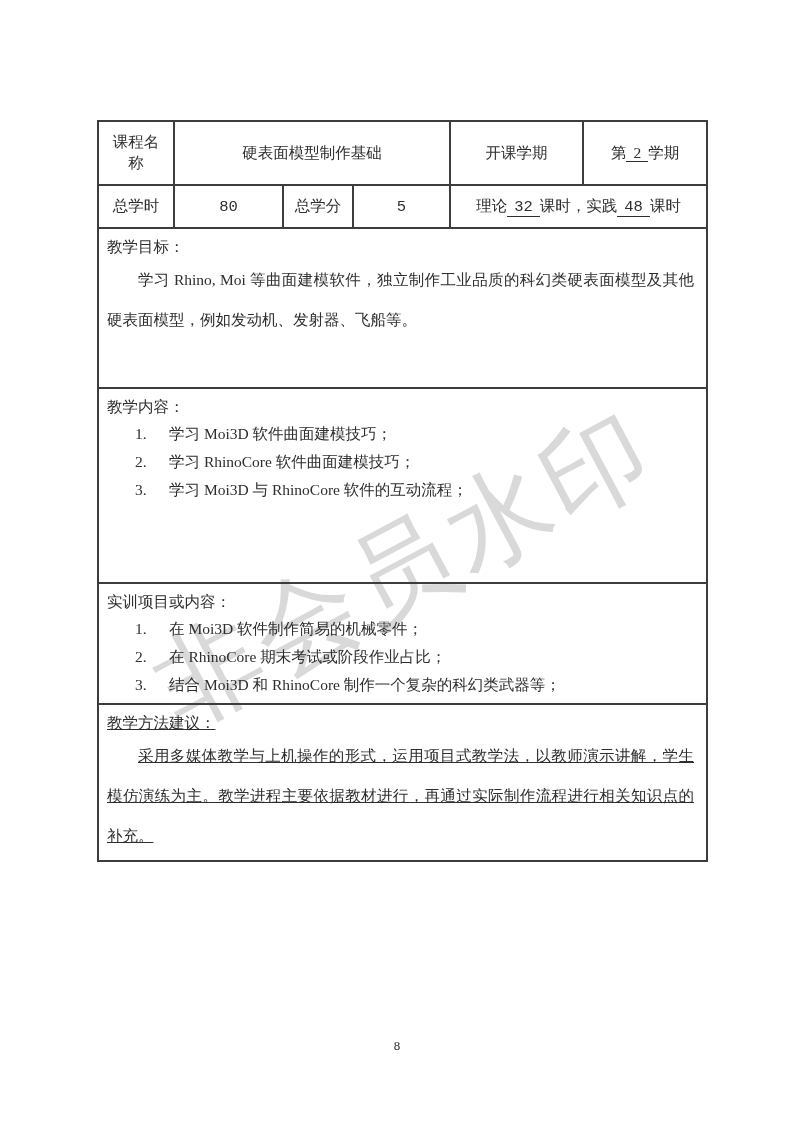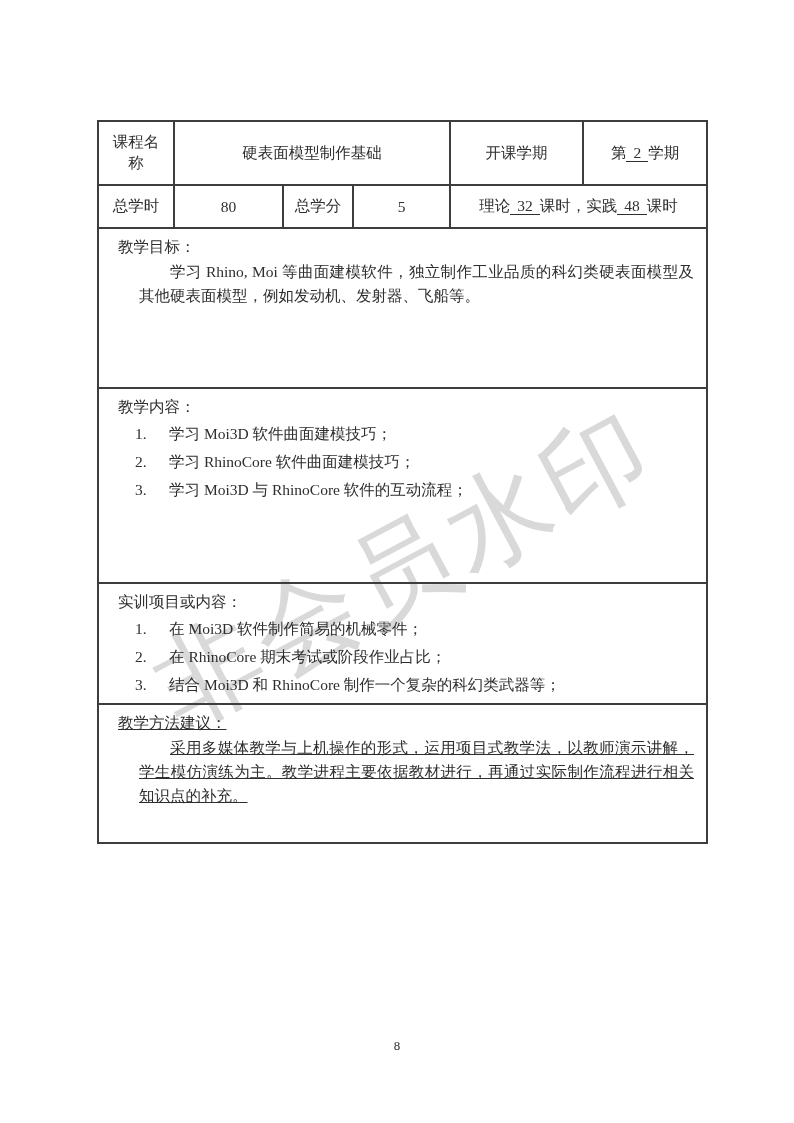--- a/index.html
+++ b/index.html
@@ -35,36 +35,35 @@
     z-index: 1;
     font-size: 15.5px;
   }
   .doc-table td {
     border: 2px solid #3d3d3d;
     padding: 10px;
     background: transparent;
   }
   .c { text-align: center; vertical-align: middle; }
   .r1 { height: 57px; }
-  .r2 { height: 16px; }
+  .r2 { height: 16px; font-family: Liberation Mono, monospace; }
   .r3 { height: 160px; }
   .r4 { height: 195px; }
   .r5 { height: 101px; }
   .r6 { height: 139px; text-decoration: underline; }
   .r7 { height: 142px; }
   td.sec {
     vertical-align: top;
     padding: 4px 12px 4px 8px;
   }
-  .sec-title { line-height: 27px; margin-left: 11px; }
+  .sec-title { line-height: 27px; }
   .sec-body {
     text-indent: 2em;
     text-align: justify;
-    line-height: 24px;
-    margin-left: 32px;
+    line-height: 40px;
   }
   .li { display: flex; line-height: 28px; padding-left: 28px; }
   .li-num { flex: 0 0 34px; width: 34px; }
   .li-text { flex: 1 1 auto; }
   .blank {
     border-bottom: 1px solid #2e2e2e;
     padding: 0 7px;
     display: inline-block;
     line-height: 1.1;
   }

